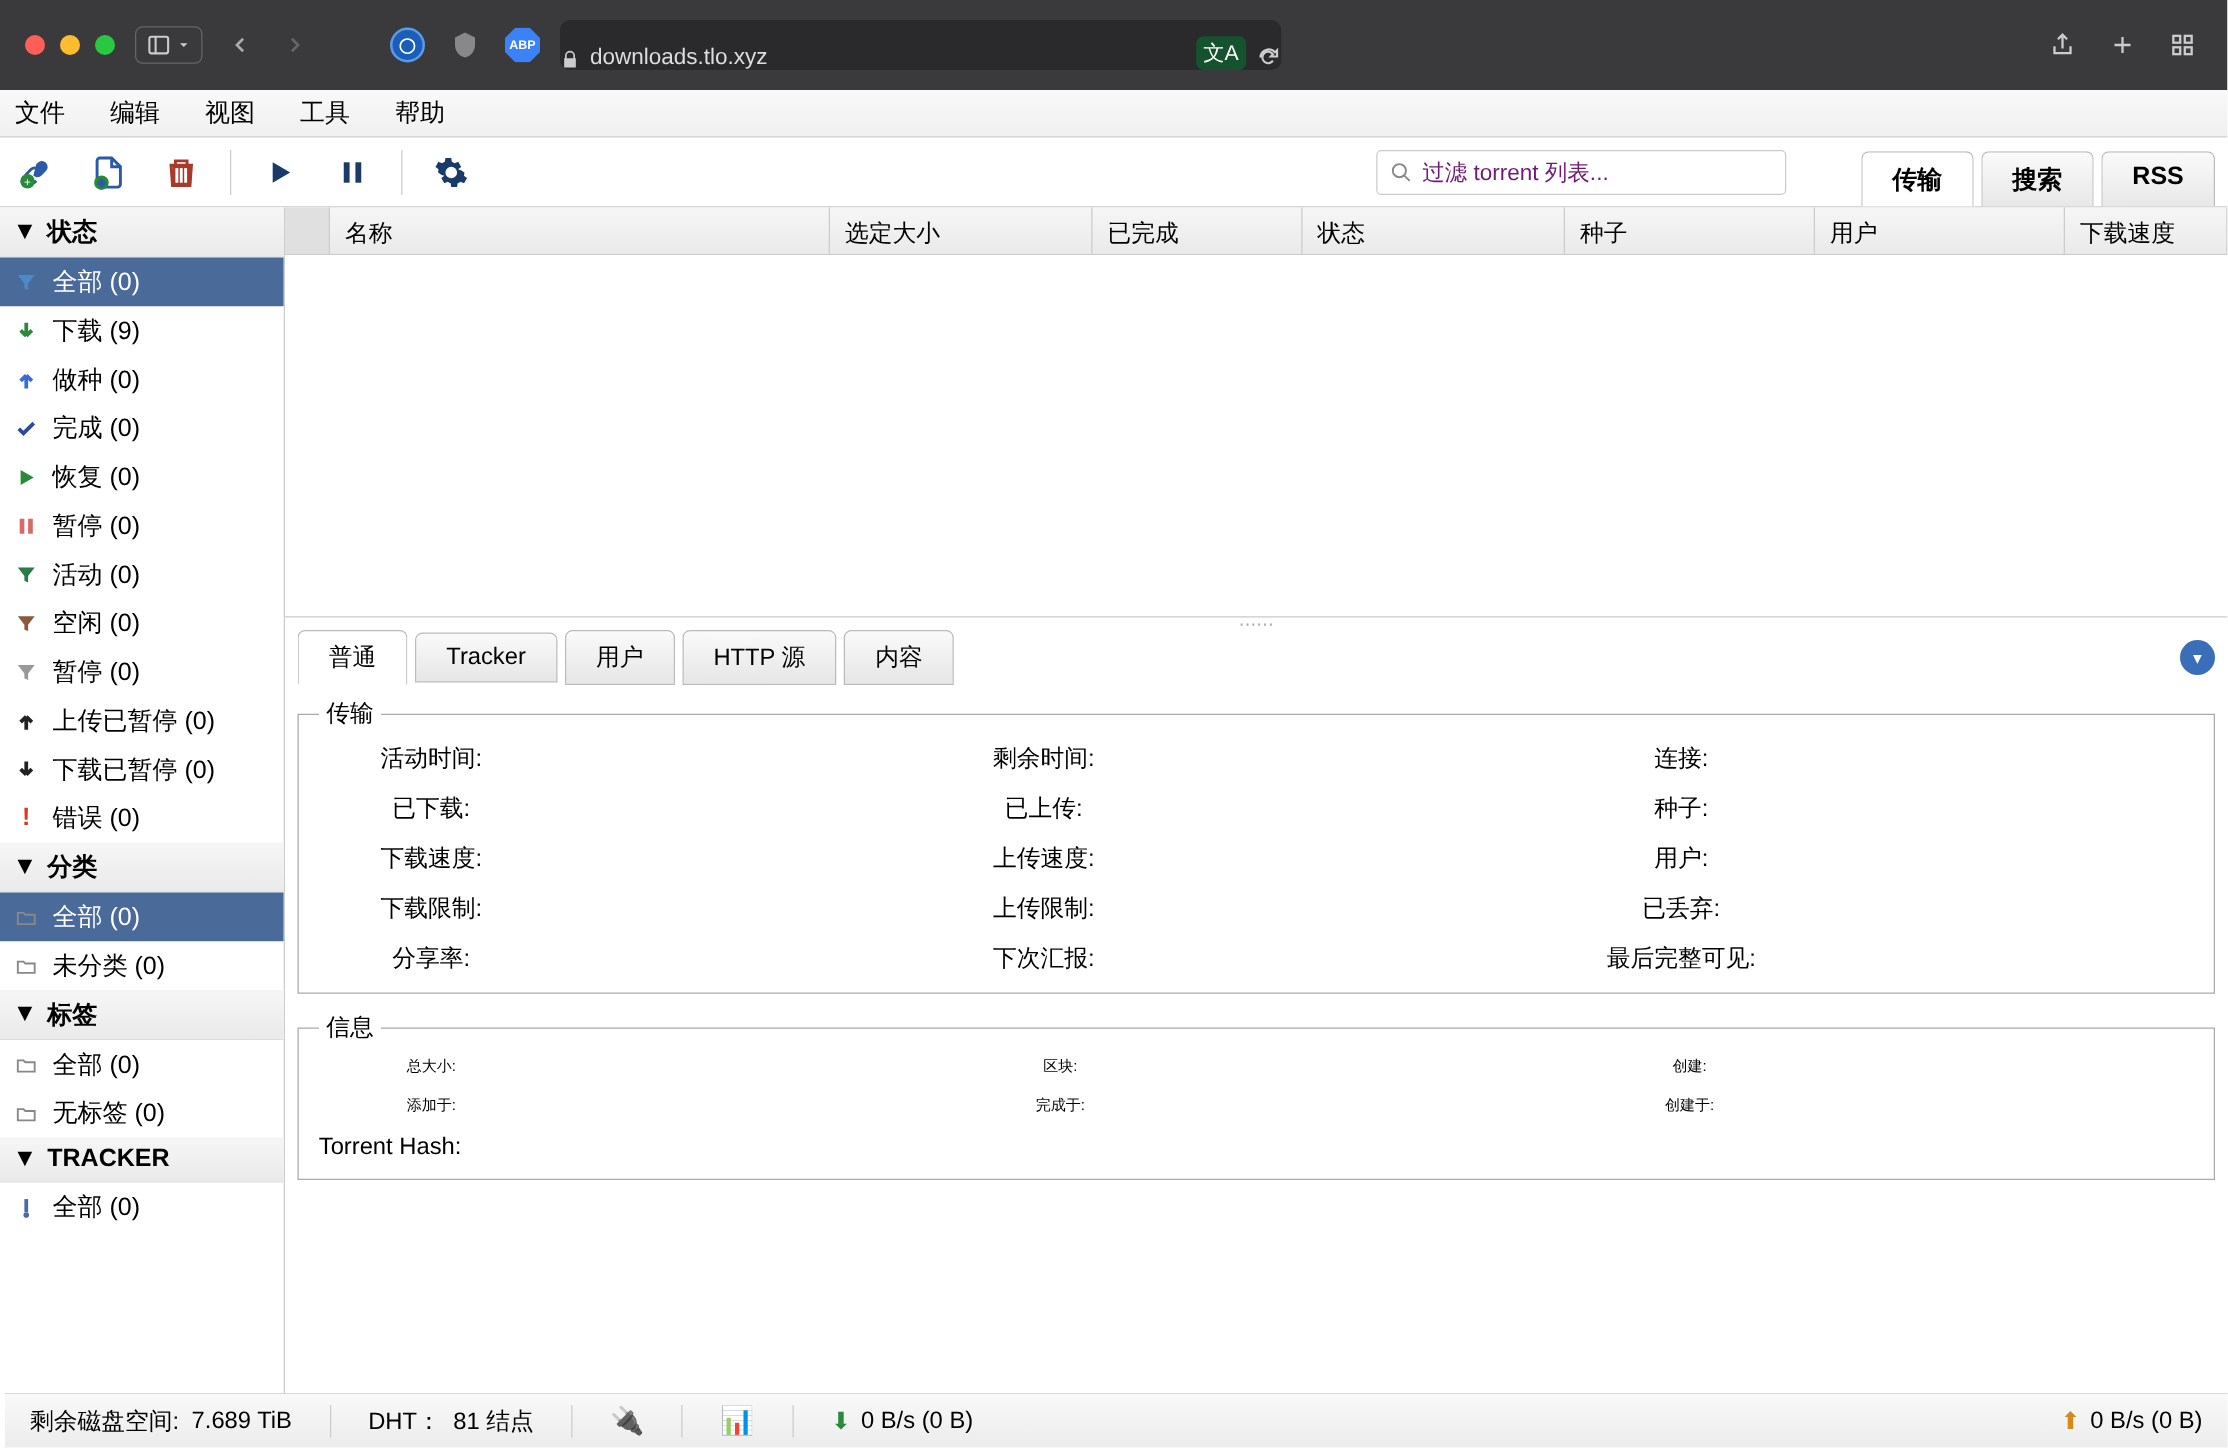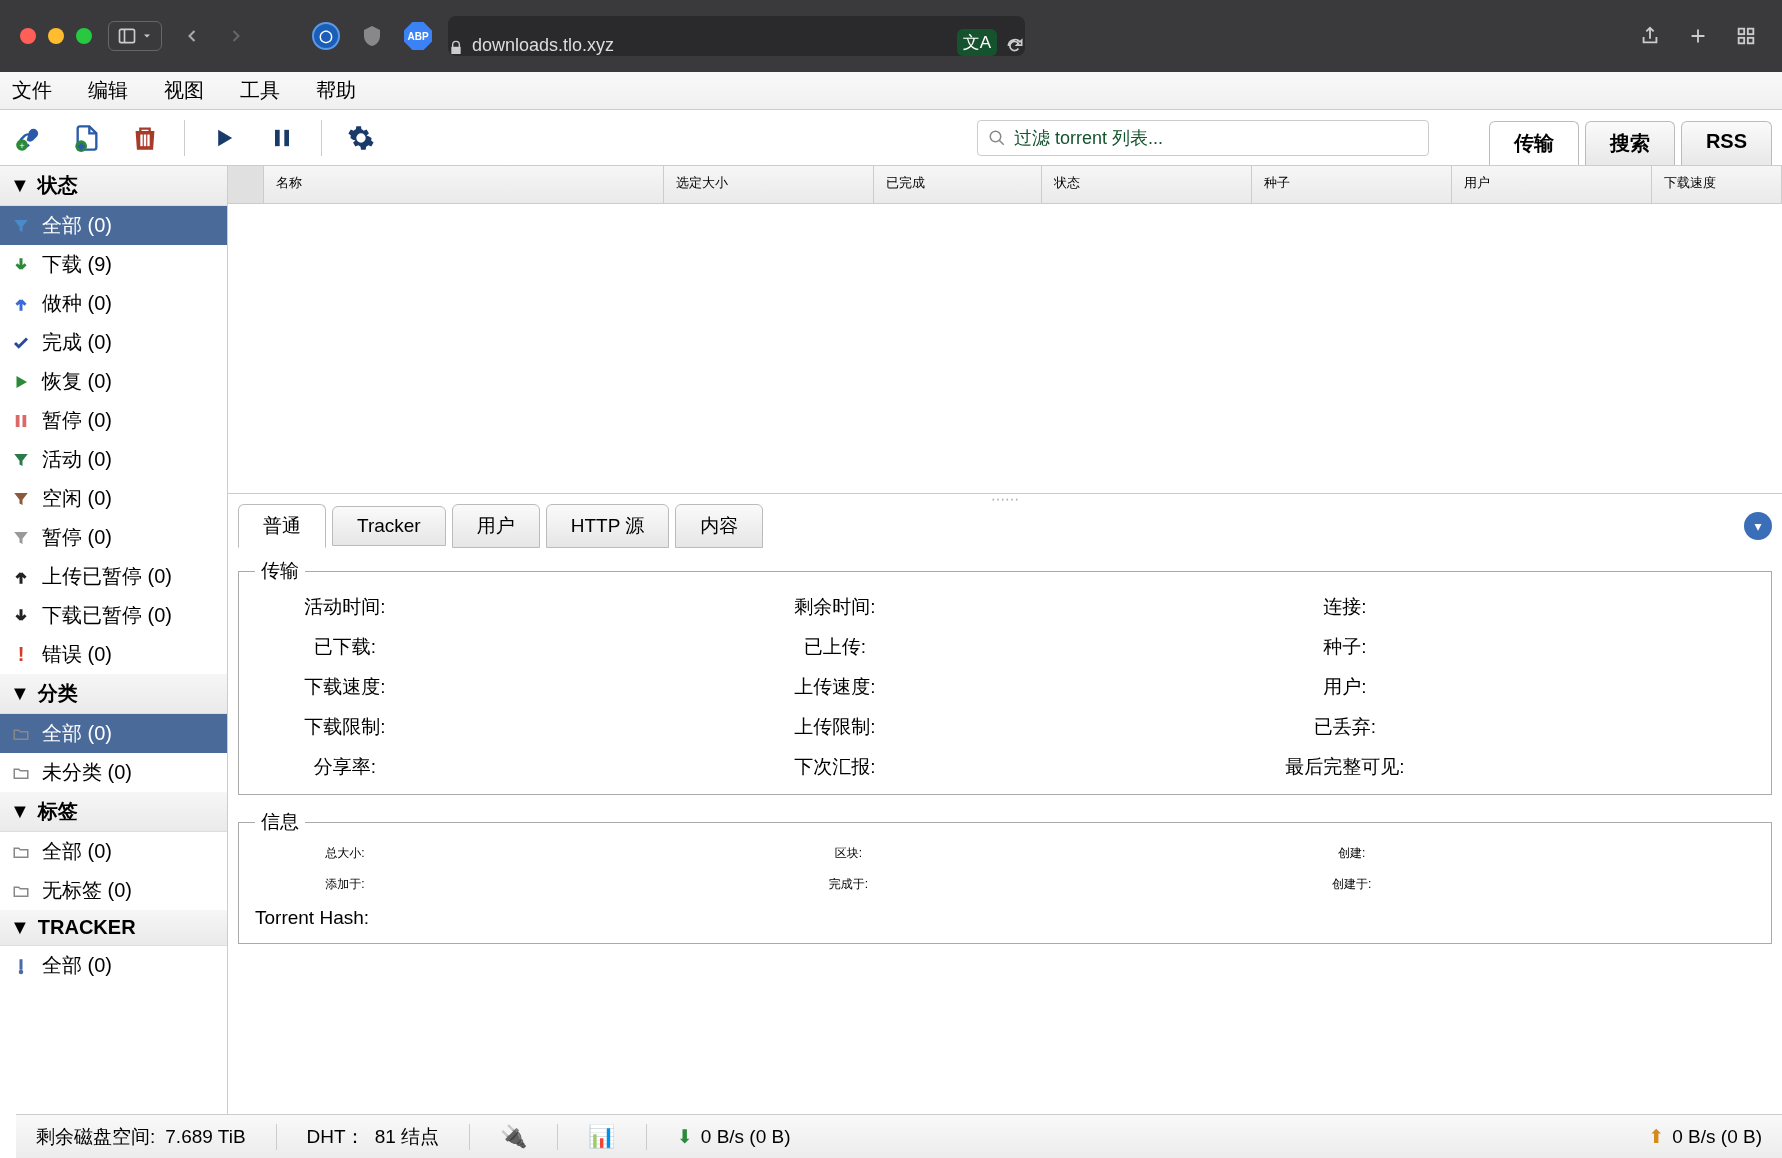--- a/index.html
+++ b/index.html
@@ -26,56 +26,56 @@
 
 .app-menubar { height: 38px; background: linear-gradient(#f9f9f9, #f0f0f0); border-bottom: 1px solid #ccc; display: flex; align-items: center; padding: 0 12px; gap: 36px; font-size: 20px; }
 .menu-item { cursor: pointer; }
 
 
 .toolbar { height: 56px; display: flex; align-items: center; padding: 0 10px; gap: 20px; border-bottom: 1px solid #ccc; }
 .tb-btn { width: 38px; height: 38px; display: flex; align-items: center; justify-content: center; cursor: pointer; }
 .tb-btn svg { width: 28px; height: 28px; }
 .tb-sep { width: 1px; height: 36px; background: #ccc; }
 .tb-spacer { flex: 1; }
-.search-box { width: 452px; height: 36px; background: #fff; border: 1px solid #ccc; border-radius: 4px; display: flex; align-items: center; padding: 0 10px; gap: 8px; color: #14532d; font-size: 18px; }
+.search-box { width: 328px; height: 36px; background: #fff; border: 1px solid #ccc; border-radius: 4px; display: flex; align-items: center; padding: 0 10px; gap: 8px; color: #701a75; font-size: 18px; }
 .main-tabs { display: flex; gap: 6px; margin-left: 40px; padding-top: 10px; }
 .main-tab { background: linear-gradient(#fafafa, #e8e8e8); border: 1px solid #bbb; border-bottom: none; border-radius: 6px 6px 0 0; padding: 8px 24px; font-size: 20px; font-weight: 600; cursor: pointer; }
 .main-tab.active { background: #fff; }
 
 
 .app-body { display: flex; height: 958px; }
 .sidebar { width: 254px; border-right: 1px solid #ccc; overflow-y: auto; background: #fff; }
 .sb-header { display: flex; align-items: center; gap: 8px; padding: 6px 10px; font-size: 20px; font-weight: 600; background: linear-gradient(#f6f6f6,#eaeaea); border-bottom: 1px solid #ddd; }
 .sb-item { display: flex; align-items: center; gap: 10px; padding: 6px 10px; font-size: 20px; cursor: pointer; }
 .sb-item.selected { background: #4a6a9a; color: #fff; }
 .sb-icon { width: 22px; display: flex; justify-content: center; }
 
 .main-panel { flex: 1; display: flex; flex-direction: column; }
 .table-header { display: flex; height: 38px; background: linear-gradient(#f6f6f6,#eaeaea); border-bottom: 1px solid #ccc; }
-.th { border-right: 1px solid #ccc; padding: 8px 12px; font-size: 13px; overflow: hidden; white-space: nowrap; }
+.th { border-right: 1px solid #ccc; padding: 8px 12px; font-size: 19px; overflow: hidden; white-space: nowrap; }
 .th.resize-handle { width: 36px; background: #e0e0e0; }
 .table-body { height: 290px; background: #fff; border-bottom: 1px solid #ccc; }
 .splitter { height: 10px; display: flex; align-items: center; justify-content: center; color: #aaa; cursor: ns-resize; }
 
 
 .detail-tabs-row { display: flex; align-items: center; padding: 0 10px; gap: 6px; }
 .detail-tab { background: linear-gradient(#fafafa,#e6e6e6); border: 1px solid #bbb; border-radius: 6px 6px 0 0; padding: 8px 24px; font-size: 19px; cursor: pointer; }
 .detail-tab.active { background: #fff; border-bottom-color: #fff; }
 .detail-tab-spacer { flex: 1; }
 .detail-menu-btn { width: 28px; height: 28px; background: #3b6eb8; border-radius: 50%; display: flex; align-items: center; justify-content: center; color: #fff; cursor: pointer; }
 
 .detail-body { padding: 10px; flex: 1; overflow: auto; }
 fieldset { border: 1px solid #aaa; margin-bottom: 14px; padding: 10px 16px 14px; }
 legend { font-size: 19px; padding: 0 6px; }
 .info-grid { display: grid; grid-template-columns: 180px 1fr 180px 1fr 220px 1fr; row-gap: 14px; column-gap: 10px; font-size: 19px; }
 .info-label { text-align: center; }
 .info-grid-2 { display: grid; grid-template-columns: 180px 1fr 180px 1fr 180px 1fr; row-gap: 14px; column-gap: 10px; font-size: 12px; }
 
 
-.status-bar { position: fixed; bottom: 0; left: 16px; right: 0; height: 44px; background: linear-gradient(#f9f9f9,#ececec); border-top: 1px solid #ccc; display: flex; align-items: center; padding: 0 20px; gap: 30px; font-size: 19px; }
+.status-bar { position: fixed; bottom: 0; left: 4px; right: 0; height: 44px; background: linear-gradient(#f9f9f9,#ececec); border-top: 1px solid #ccc; display: flex; align-items: center; padding: 0 20px; gap: 30px; font-size: 19px; }
 .sb-sep { width: 1px; height: 26px; background: #ccc; }
 .sb-spacer { flex: 1; }
 .sb-speed { display: flex; align-items: center; gap: 8px; }
 .arrow-down { color: #2a8a3a; }
 .arrow-up { color: #d68a1a; }
 </style>
 </head>
 <body>
 
 <div class="browser-chrome">

